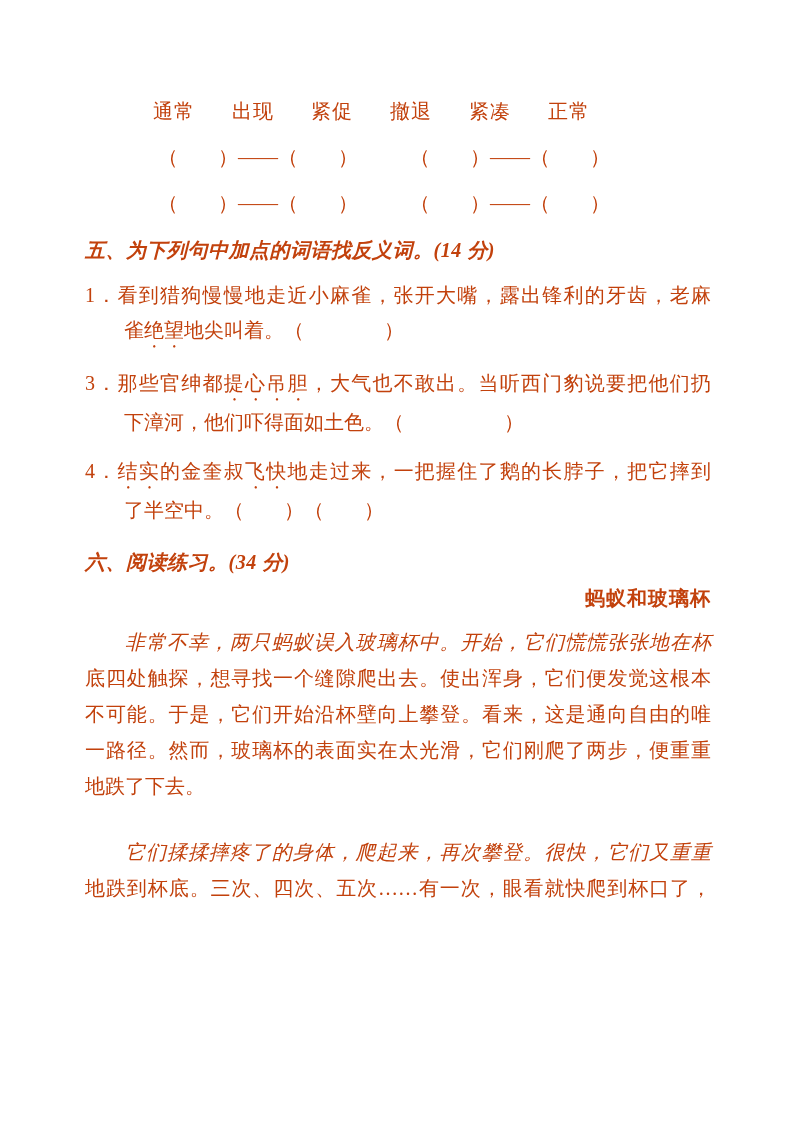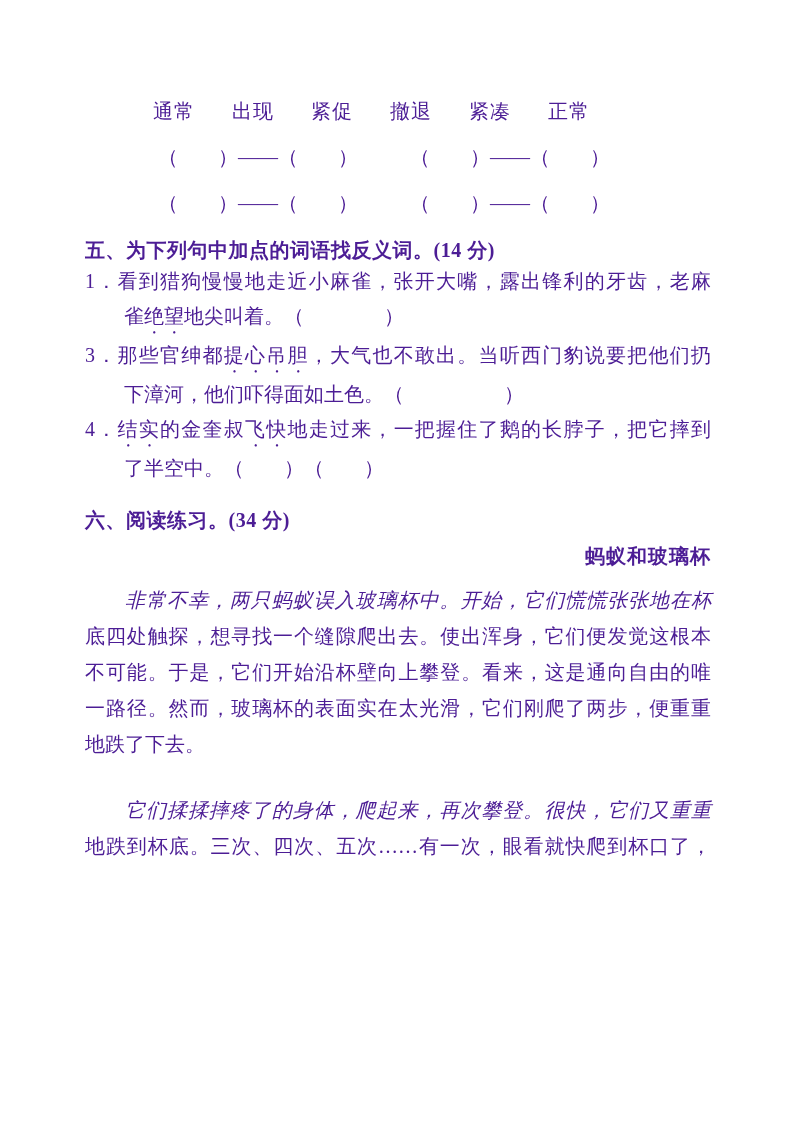--- a/index.html
+++ b/index.html
@@ -3,21 +3,21 @@
 <meta charset="utf-8">
 <style>
   * { margin: 0; padding: 0; box-sizing: border-box; }
   html, body { background: #ffffff; }
   .page {
     position: relative;
     width: 793px;
     height: 1122px;
     margin: 0 auto;
     background: #ffffff;
-    color: #4c1d95;
+    color: #c2410c;
     font-family: "Liberation Serif", "DejaVu Serif", serif;
     font-size: 20px;
     padding: 98px 82px 40px 85px;
     overflow: hidden;
   }
   .word-row {
     display: flex;
     gap: 37px;
     margin-left: 68px;
     line-height: 26px;
@@ -28,23 +28,25 @@
     gap: 52px;
     margin-left: 73px;
     margin-top: 20px;
     line-height: 26px;
   }
   .sec-heading {
     font-weight: bold;
     margin-top: 20px;
     line-height: 28px;
     letter-spacing: 0.5px;
+    font-style: italic;
   }
   .sec-heading.six { }
   .item {
+    margin-top: 14px;
     line-height: 35px;
     padding-left: 39px;
   }
   .num-line { text-indent: -39px; }
   .fill { text-align: justify; text-align-last: justify; }
   .indent { text-indent: 40px; font-style: italic; }
   .em {
     -webkit-text-emphasis: filled dot;
     -webkit-text-emphasis-position: under right;
     text-emphasis: filled dot;

